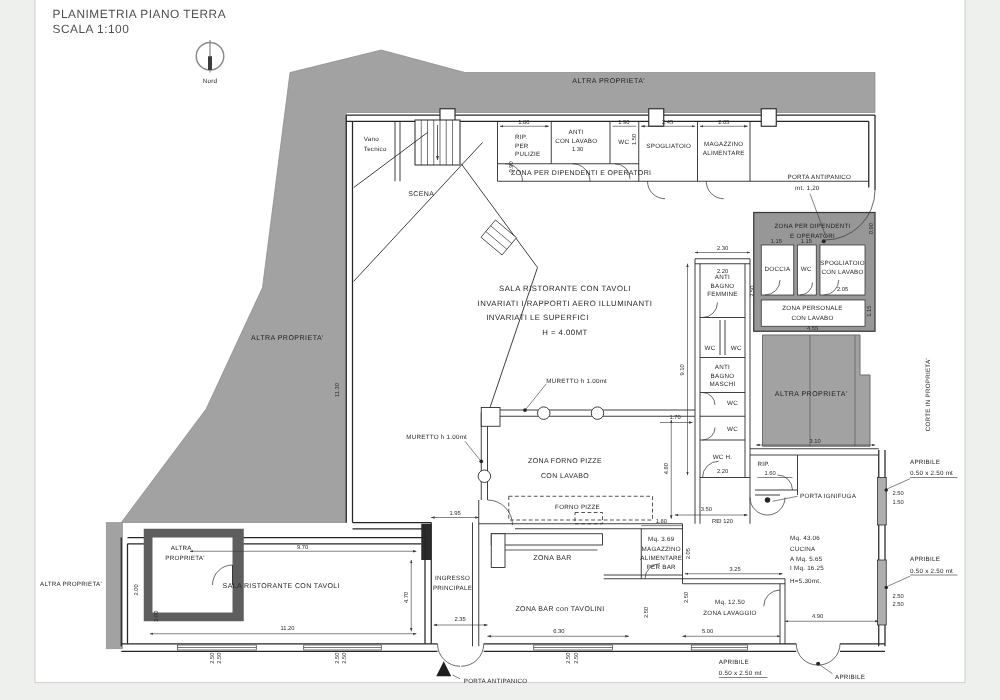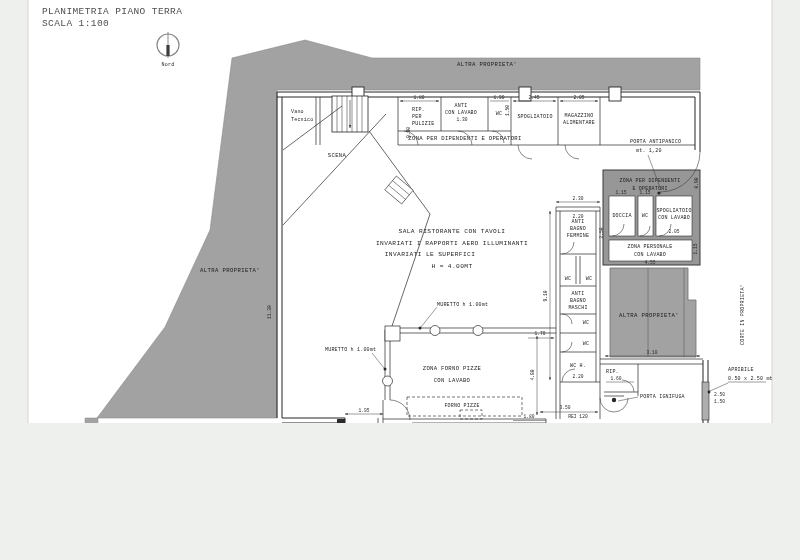--- a/index.html
+++ b/index.html
@@ -1,17 +1,17 @@
 <!DOCTYPE html>
 <html><head>
 <meta charset="utf-8">
 <style>
   html,body{margin:0;padding:0;background:#eef0ee;}
-  .stage{position:relative;width:800px;height:423px;overflow:hidden;
-         font-family:Liberation Mono, monospace;border-radius:18px;}
+  .stage{position:relative;width:800px;height:560px;overflow:hidden;
+         font-family:Liberation Sans, sans-serif;border-radius:18px;}
   svg text{fill:#1f1f1f;}
   .t-title{font-size:9.5px;fill:#4f4f4f;letter-spacing:.4px;}
   .t-room{font-size:5.6px;letter-spacing:.3px;}
   .t-roomS{font-size:5px;letter-spacing:.2px;}
   .t-dim{font-size:4.6px;fill:#2a2a2a;}
   .t-big{font-size:6.2px;letter-spacing:.4px;}
   .t-gray{font-size:5.6px;fill:#1c1c1c;letter-spacing:.4px;}
   .w{stroke:#262626;fill:none;}
   .w1{stroke-width:1;}
   .w07{stroke-width:.7;}

